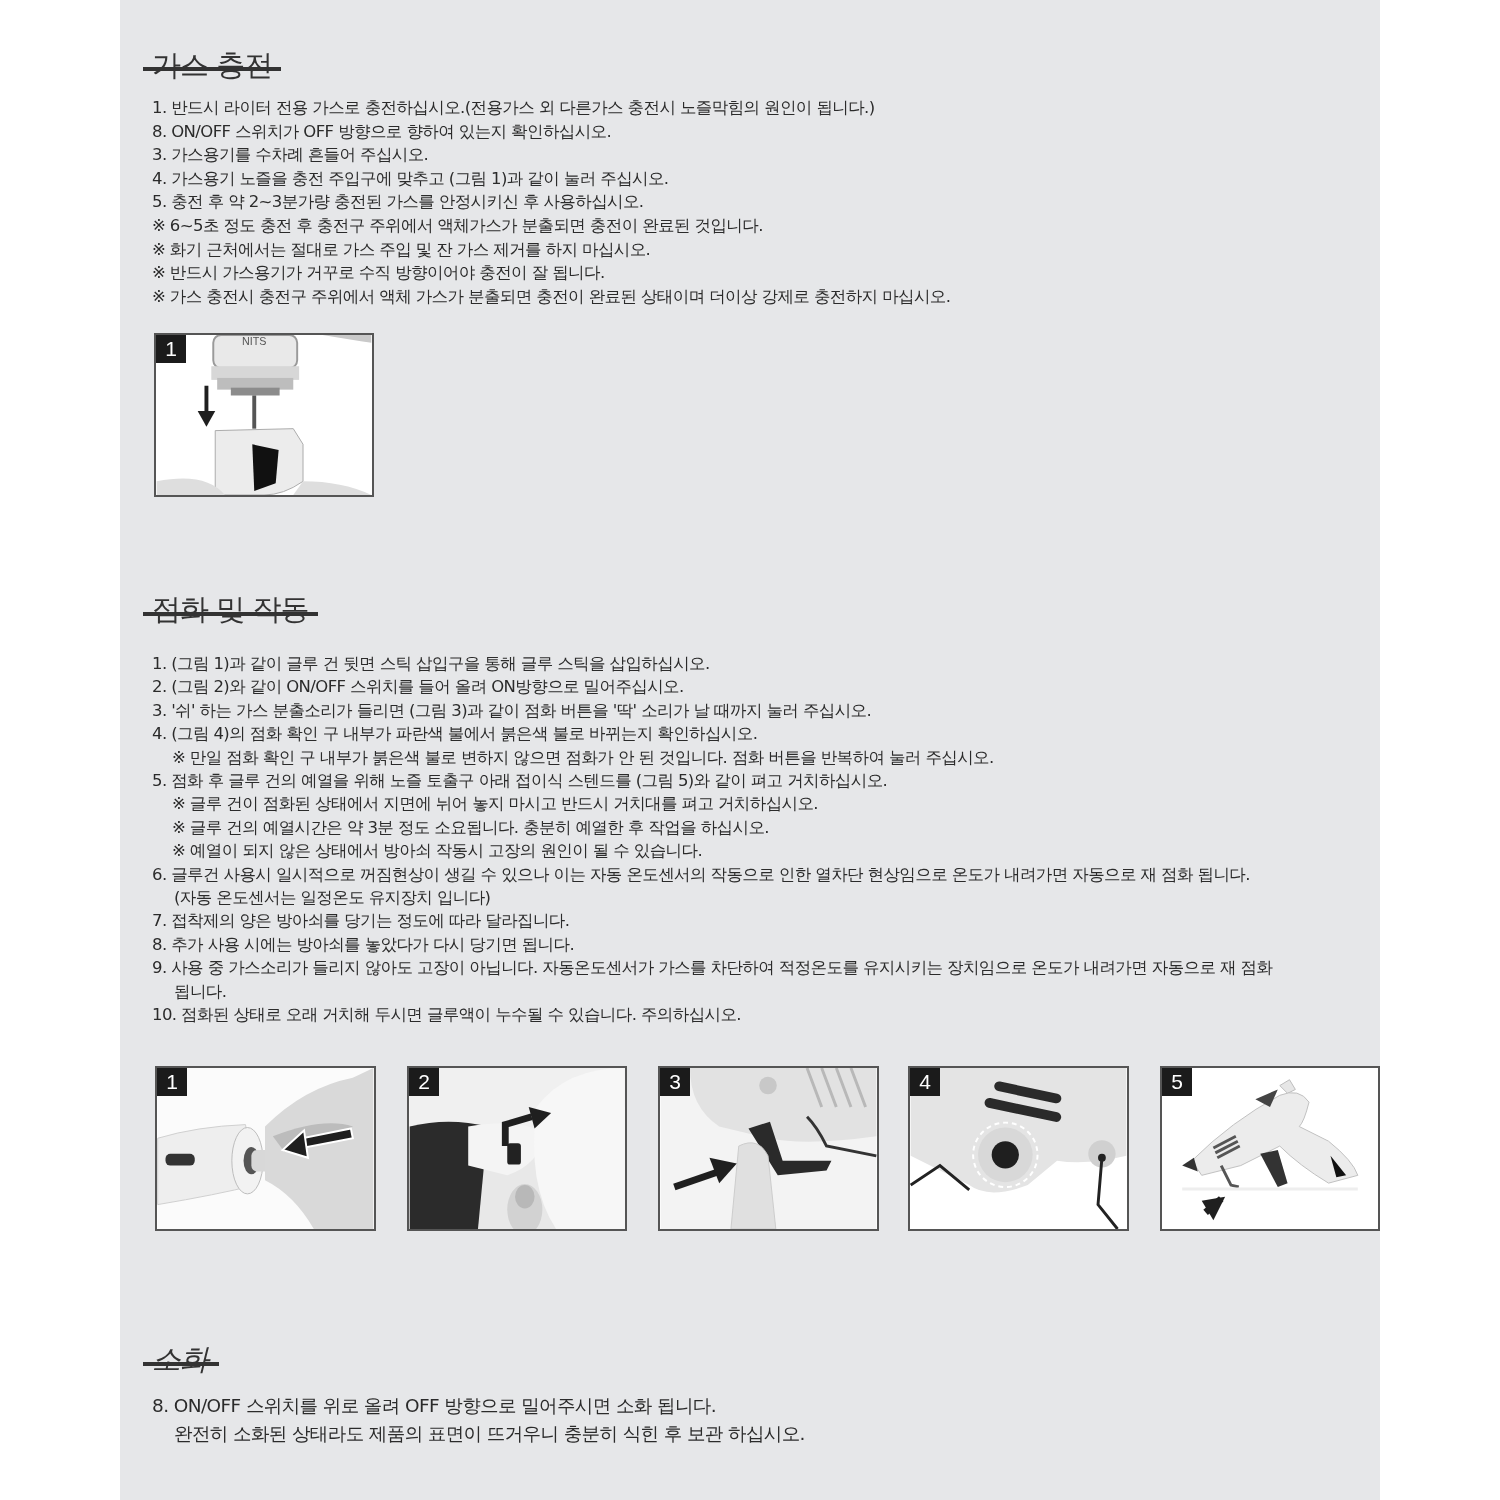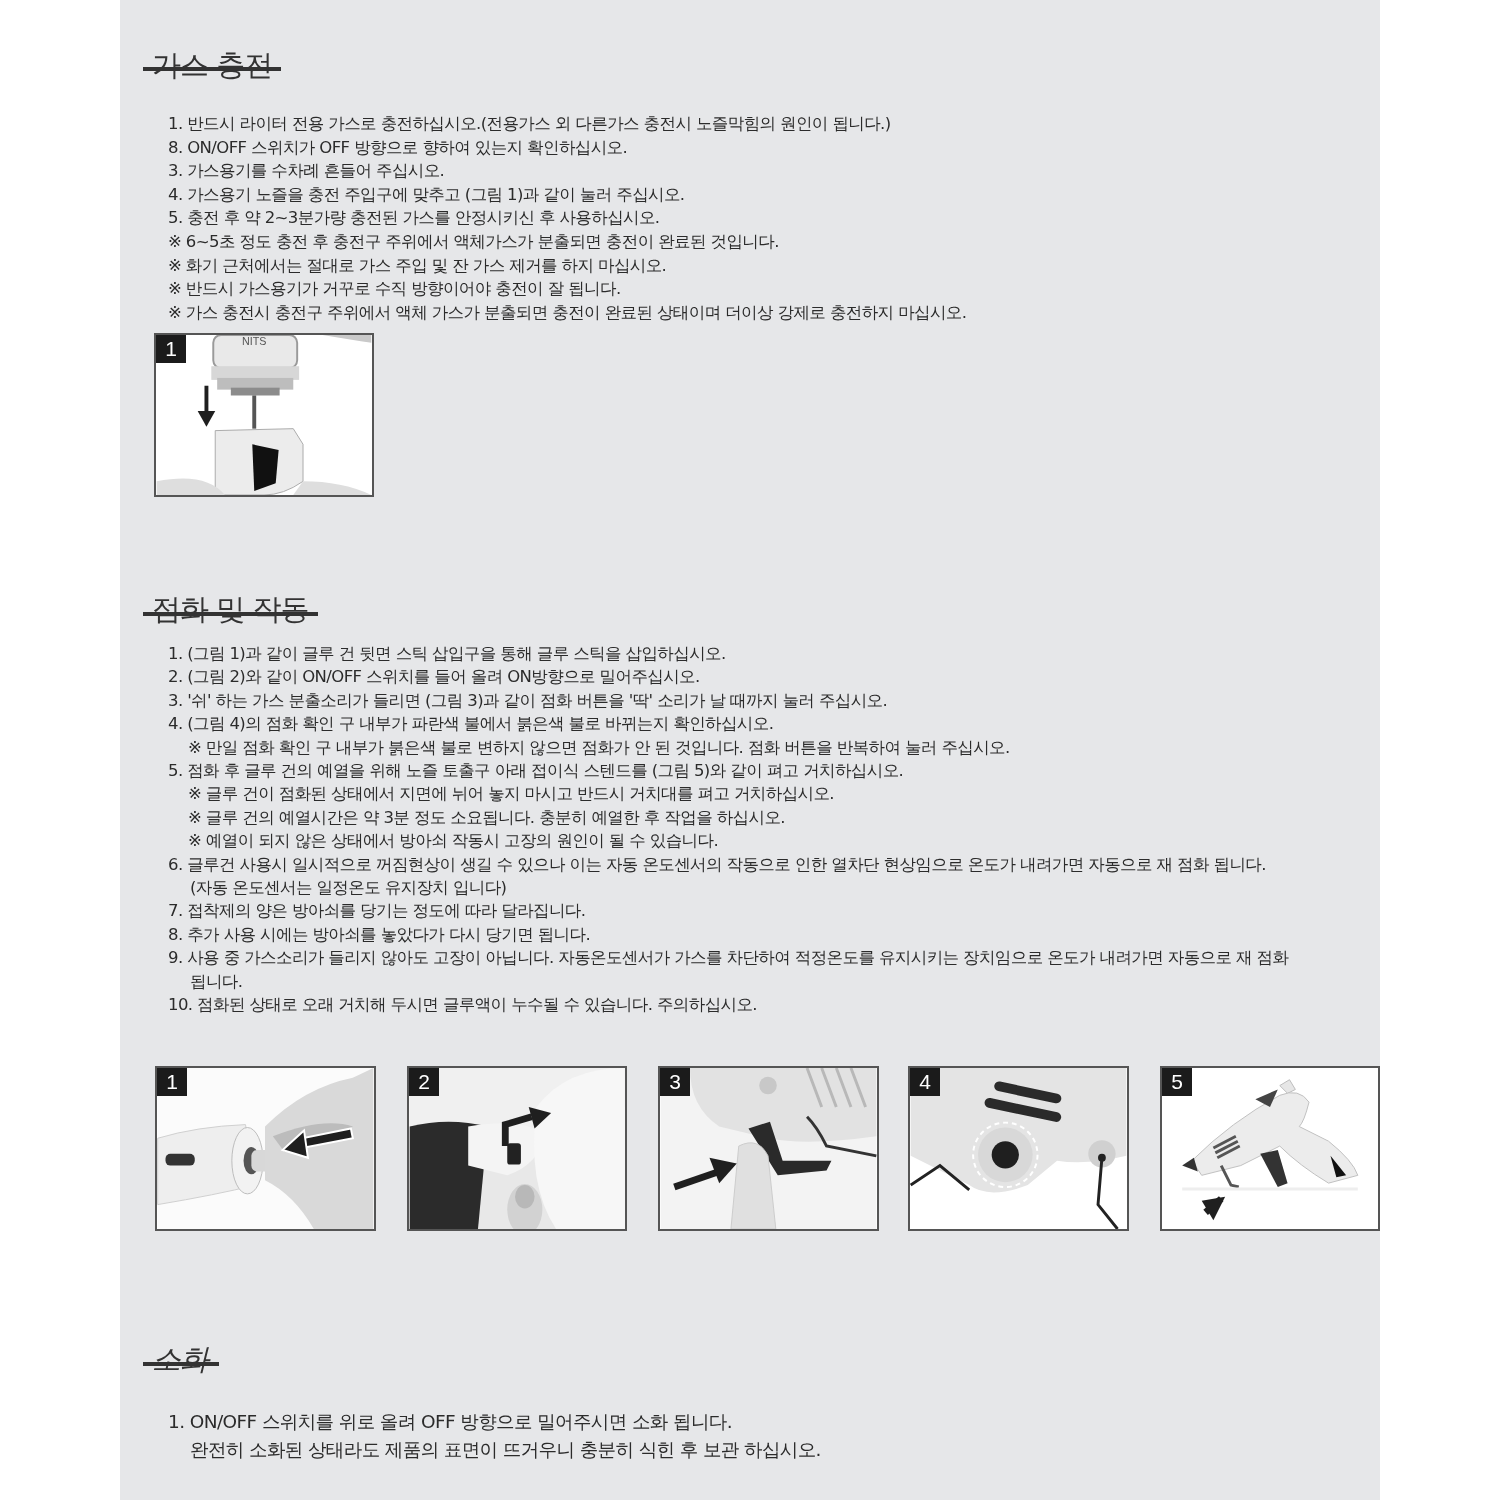--- a/index.html
+++ b/index.html
@@ -1,21 +1,21 @@
 <!DOCTYPE html>
 <html><head>
   <meta charset="utf-8">
   <style>
     html, body { margin:0; padding:0; background:#ffffff; }
     body { width:1500px; height:1500px; position:relative; overflow:hidden;
       font-family:"DejaVu Sans", "Liberation Sans", sans-serif; color:#2a2a2a; }
     .panel { position:absolute; left:120px; top:0; width:1260px; height:1500px; background:#e6e7e9; }
     .section-title { position:absolute; left:152px; font-size:29px; color:#333; letter-spacing:-1px;margin-top:24px; }
     .title-rule { position:absolute; left:143px; height:4px; background:#333; }
-    .list { position:absolute; left:152px; margin:16px; padding:0; list-style:none;
+    .list { position:absolute; left:152px; margin:0; padding:0; list-style:none;
       font-size:16.5px; letter-spacing:-0.6px; color:#2b2b2b; }
     .list li { white-space:nowrap; }
     .list li.indent { padding-left:20px; }
     .list li.indent2 { padding-left:22px; }
     .fig { position:absolute; border:2px solid #555; background:#fff; overflow:hidden; box-sizing:border-box; }
     .fig .num { position:absolute; left:0; top:0; width:30px; height:28px; background:#1b1b1b; color:#fff;
       font-family:"Liberation Sans", sans-serif; font-size:21px; line-height:28px; text-align:center; z-index:3; }
     .fig svg { position:absolute; left:0; top:0; width:100%; height:100%; }
   </style>
 </head>
@@ -56,21 +56,21 @@
   </svg>
   <svg viewBox="0 0 220 164" style="z-index:2">
     <rect x="49" y="52" width="4" height="28" fill="#1f1f1f"></rect>
     <path d="M42 78 L60 78 L51 94 Z" fill="#1f1f1f"></path>
   </svg>
 </div>
 
 <div class="section-title" style="top:566px;">점화 및 작동</div>
 <div class="title-rule" style="top:612px; width:175px;"></div>
 
-<ul class="list" style="top:626px; line-height:23.4px;">
+<ul class="list" style="top:652px; line-height:23.4px;">
   <li>1. (그림 1)과 같이 글루 건 뒷면 스틱 삽입구을 통해 글루 스틱을 삽입하십시오.</li>
   <li>2. (그림 2)와 같이 ON/OFF 스위치를 들어 올려 ON방향으로 밀어주십시오.</li>
   <li>3. '쉬' 하는 가스 분출소리가 들리면 (그림 3)과 같이 점화 버튼을 '딱' 소리가 날 때까지 눌러 주십시오.</li>
   <li>4. (그림 4)의 점화 확인 구 내부가 파란색 불에서 붉은색 불로 바뀌는지 확인하십시오.</li>
   <li class="indent">※ 만일 점화 확인 구 내부가 붉은색 불로 변하지 않으면 점화가 안 된 것입니다. 점화 버튼을 반복하여 눌러 주십시오.</li>
   <li>5. 점화 후 글루 건의 예열을 위해 노즐 토출구 아래 접이식 스텐드를 (그림 5)와 같이 펴고 거치하십시오.</li>
   <li class="indent">※ 글루 건이 점화된 상태에서 지면에 뉘어 놓지 마시고 반드시 거치대를 펴고 거치하십시오.</li>
   <li class="indent">※ 글루 건의 예열시간은 약 3분 정도 소요됩니다. 충분히 예열한 후 작업을 하십시오.</li>
   <li class="indent">※ 예열이 되지 않은 상태에서 방아쇠 작동시 고장의 원인이 될 수 있습니다.</li>
   <li>6. 글루건 사용시 일시적으로 꺼짐현상이 생길 수 있으나 이는 자동 온도센서의 작동으로 인한 열차단 현상임으로 온도가 내려가면 자동으로 재 점화 됩니다.</li>
@@ -171,15 +171,15 @@
   <svg viewBox="0 0 220 165" style="z-index:2">
     <path d="M60 134 L44 148" stroke="#1f1f1f" stroke-width="7"></path>
     <path d="M40 136 L64 132 L52 156 Z" fill="#1f1f1f"></path>
   </svg>
 </div>
 
 <div class="section-title" style="top:1316px;font-style:italic;">소화</div>
 <div class="title-rule" style="top:1362px; width:76px;"></div>
 
 <ul class="list" style="top:1392px; line-height:27.5px; font-size:18.5px;">
-  <li>1. ON/OFF 스위치를 위로 올려 OFF 방향으로 밀어주시면 소화 됩니다.</li>
+  <li>8. ON/OFF 스위치를 위로 올려 OFF 방향으로 밀어주시면 소화 됩니다.</li>
   <li class="indent2">완전히 소화된 상태라도 제품의 표면이 뜨거우니 충분히 식힌 후 보관 하십시오.</li>
 </ul>
 
 </body></html>

